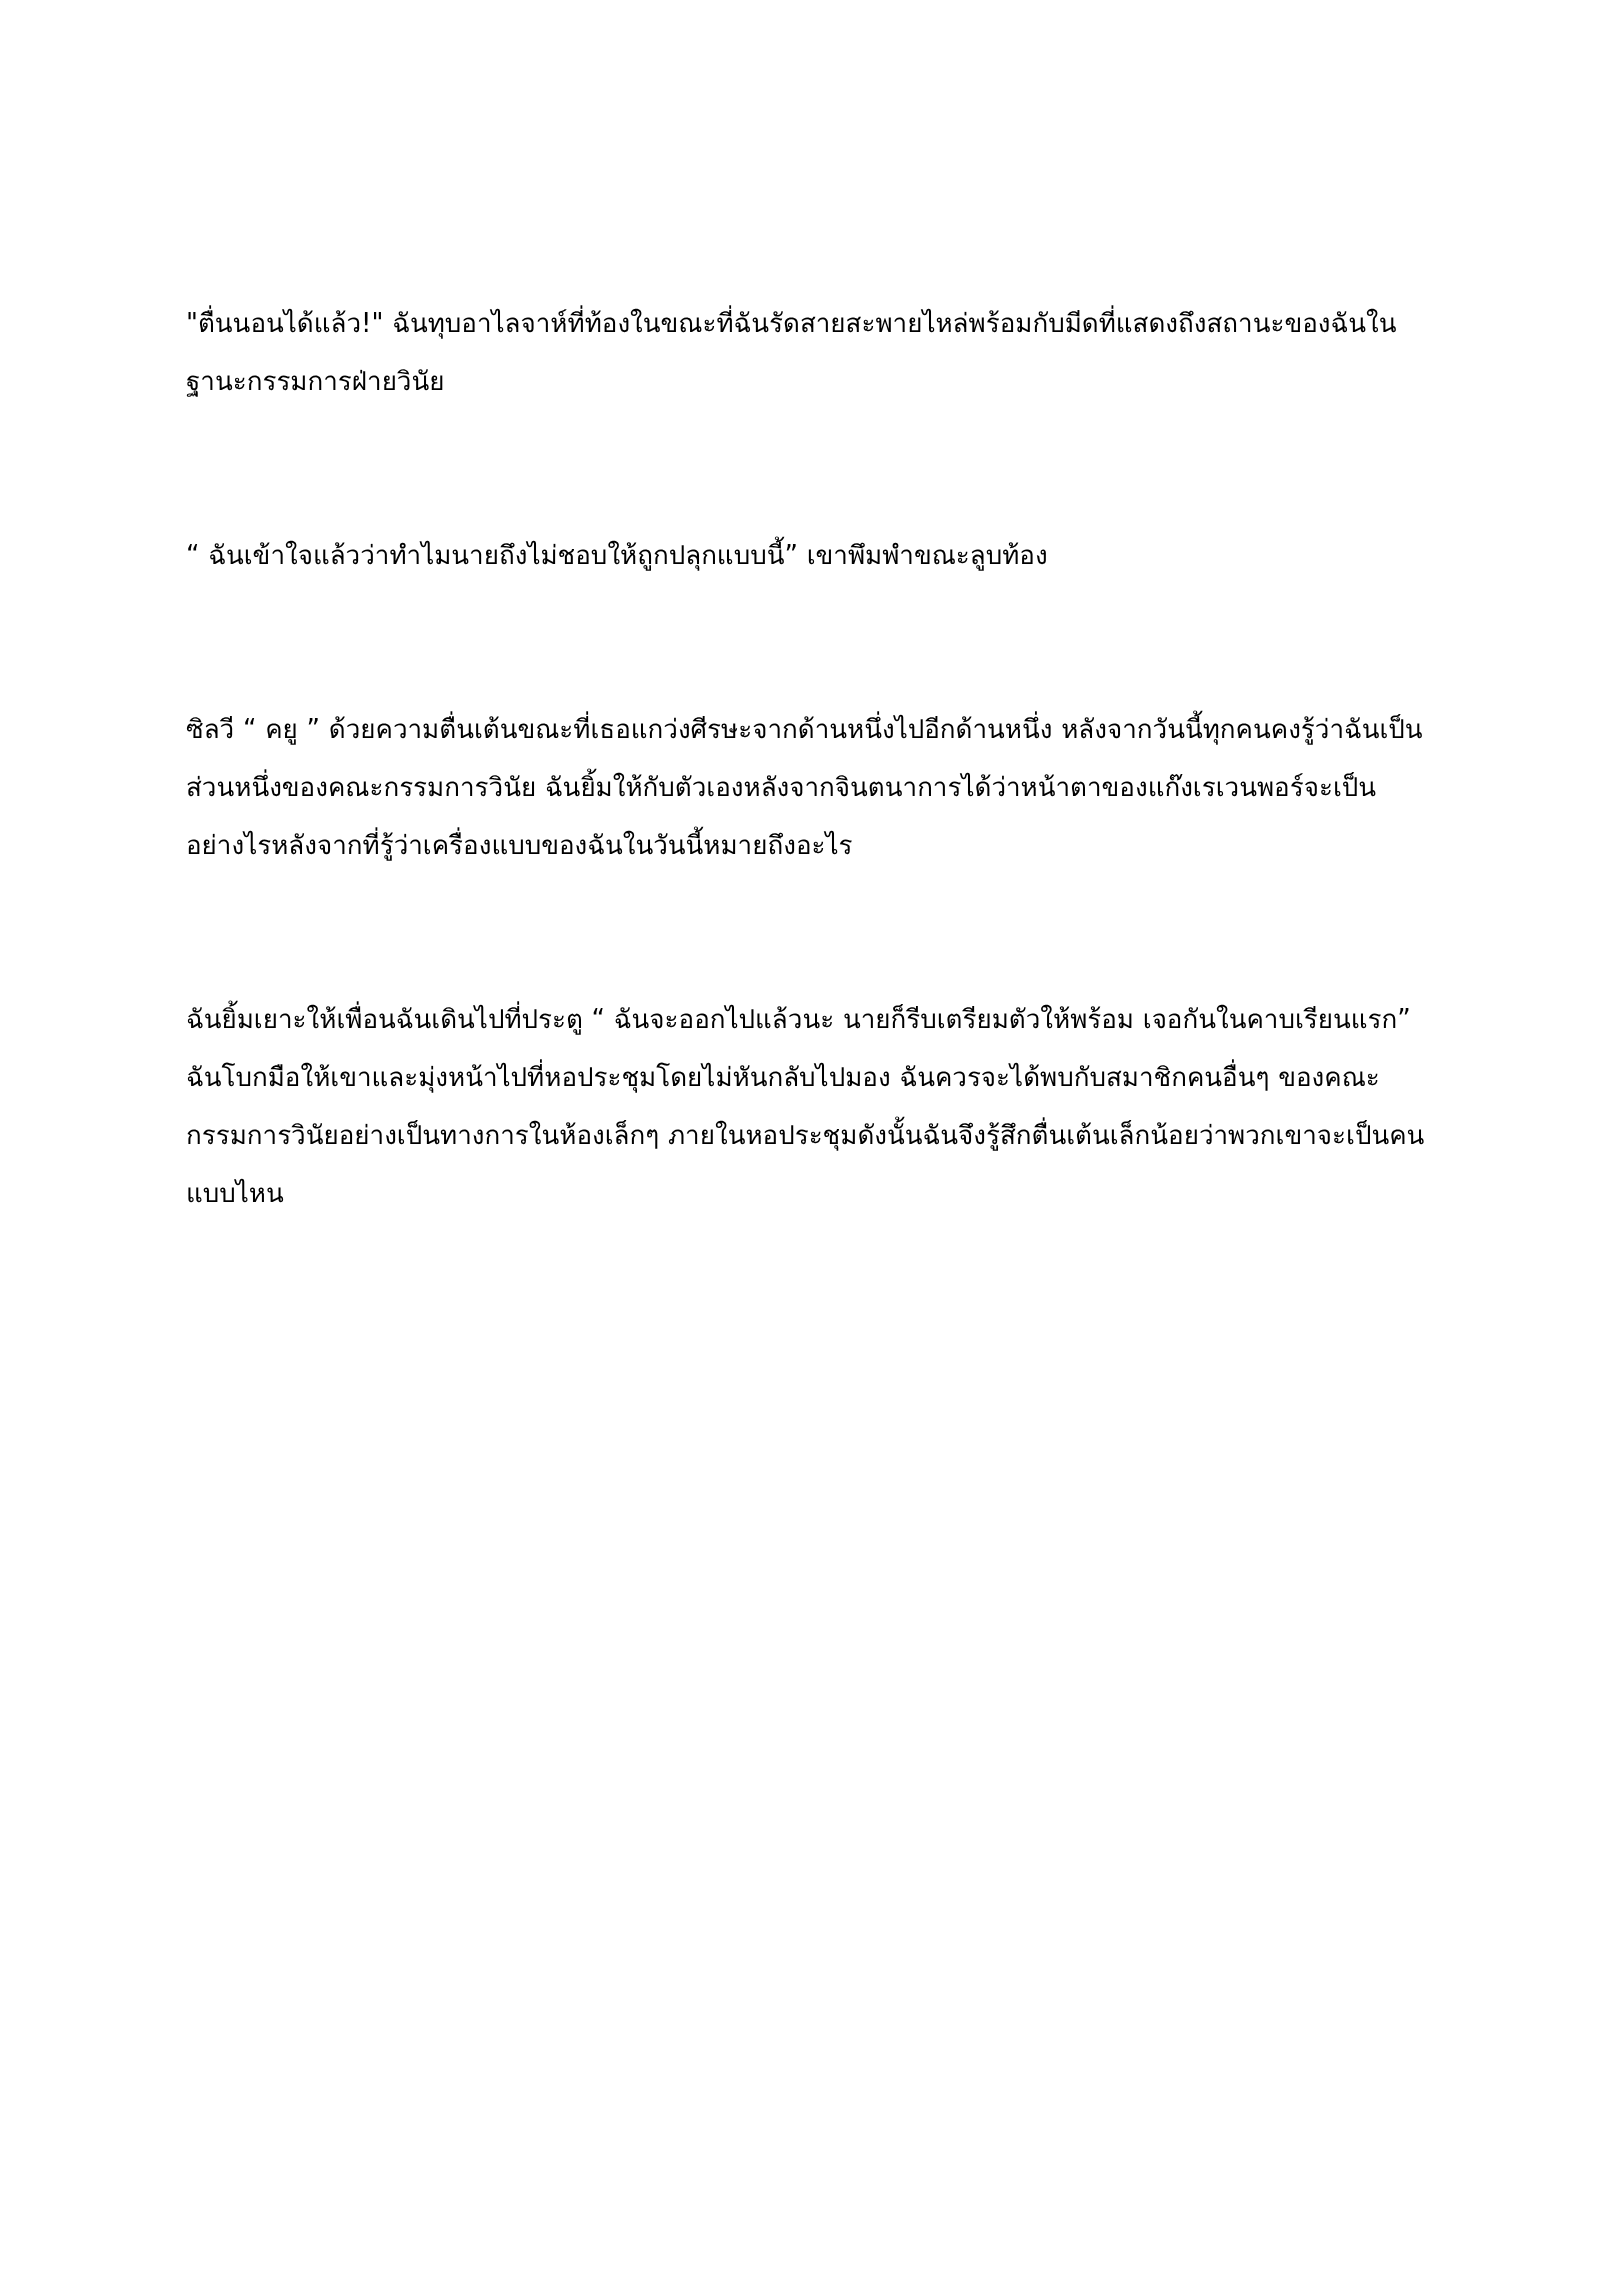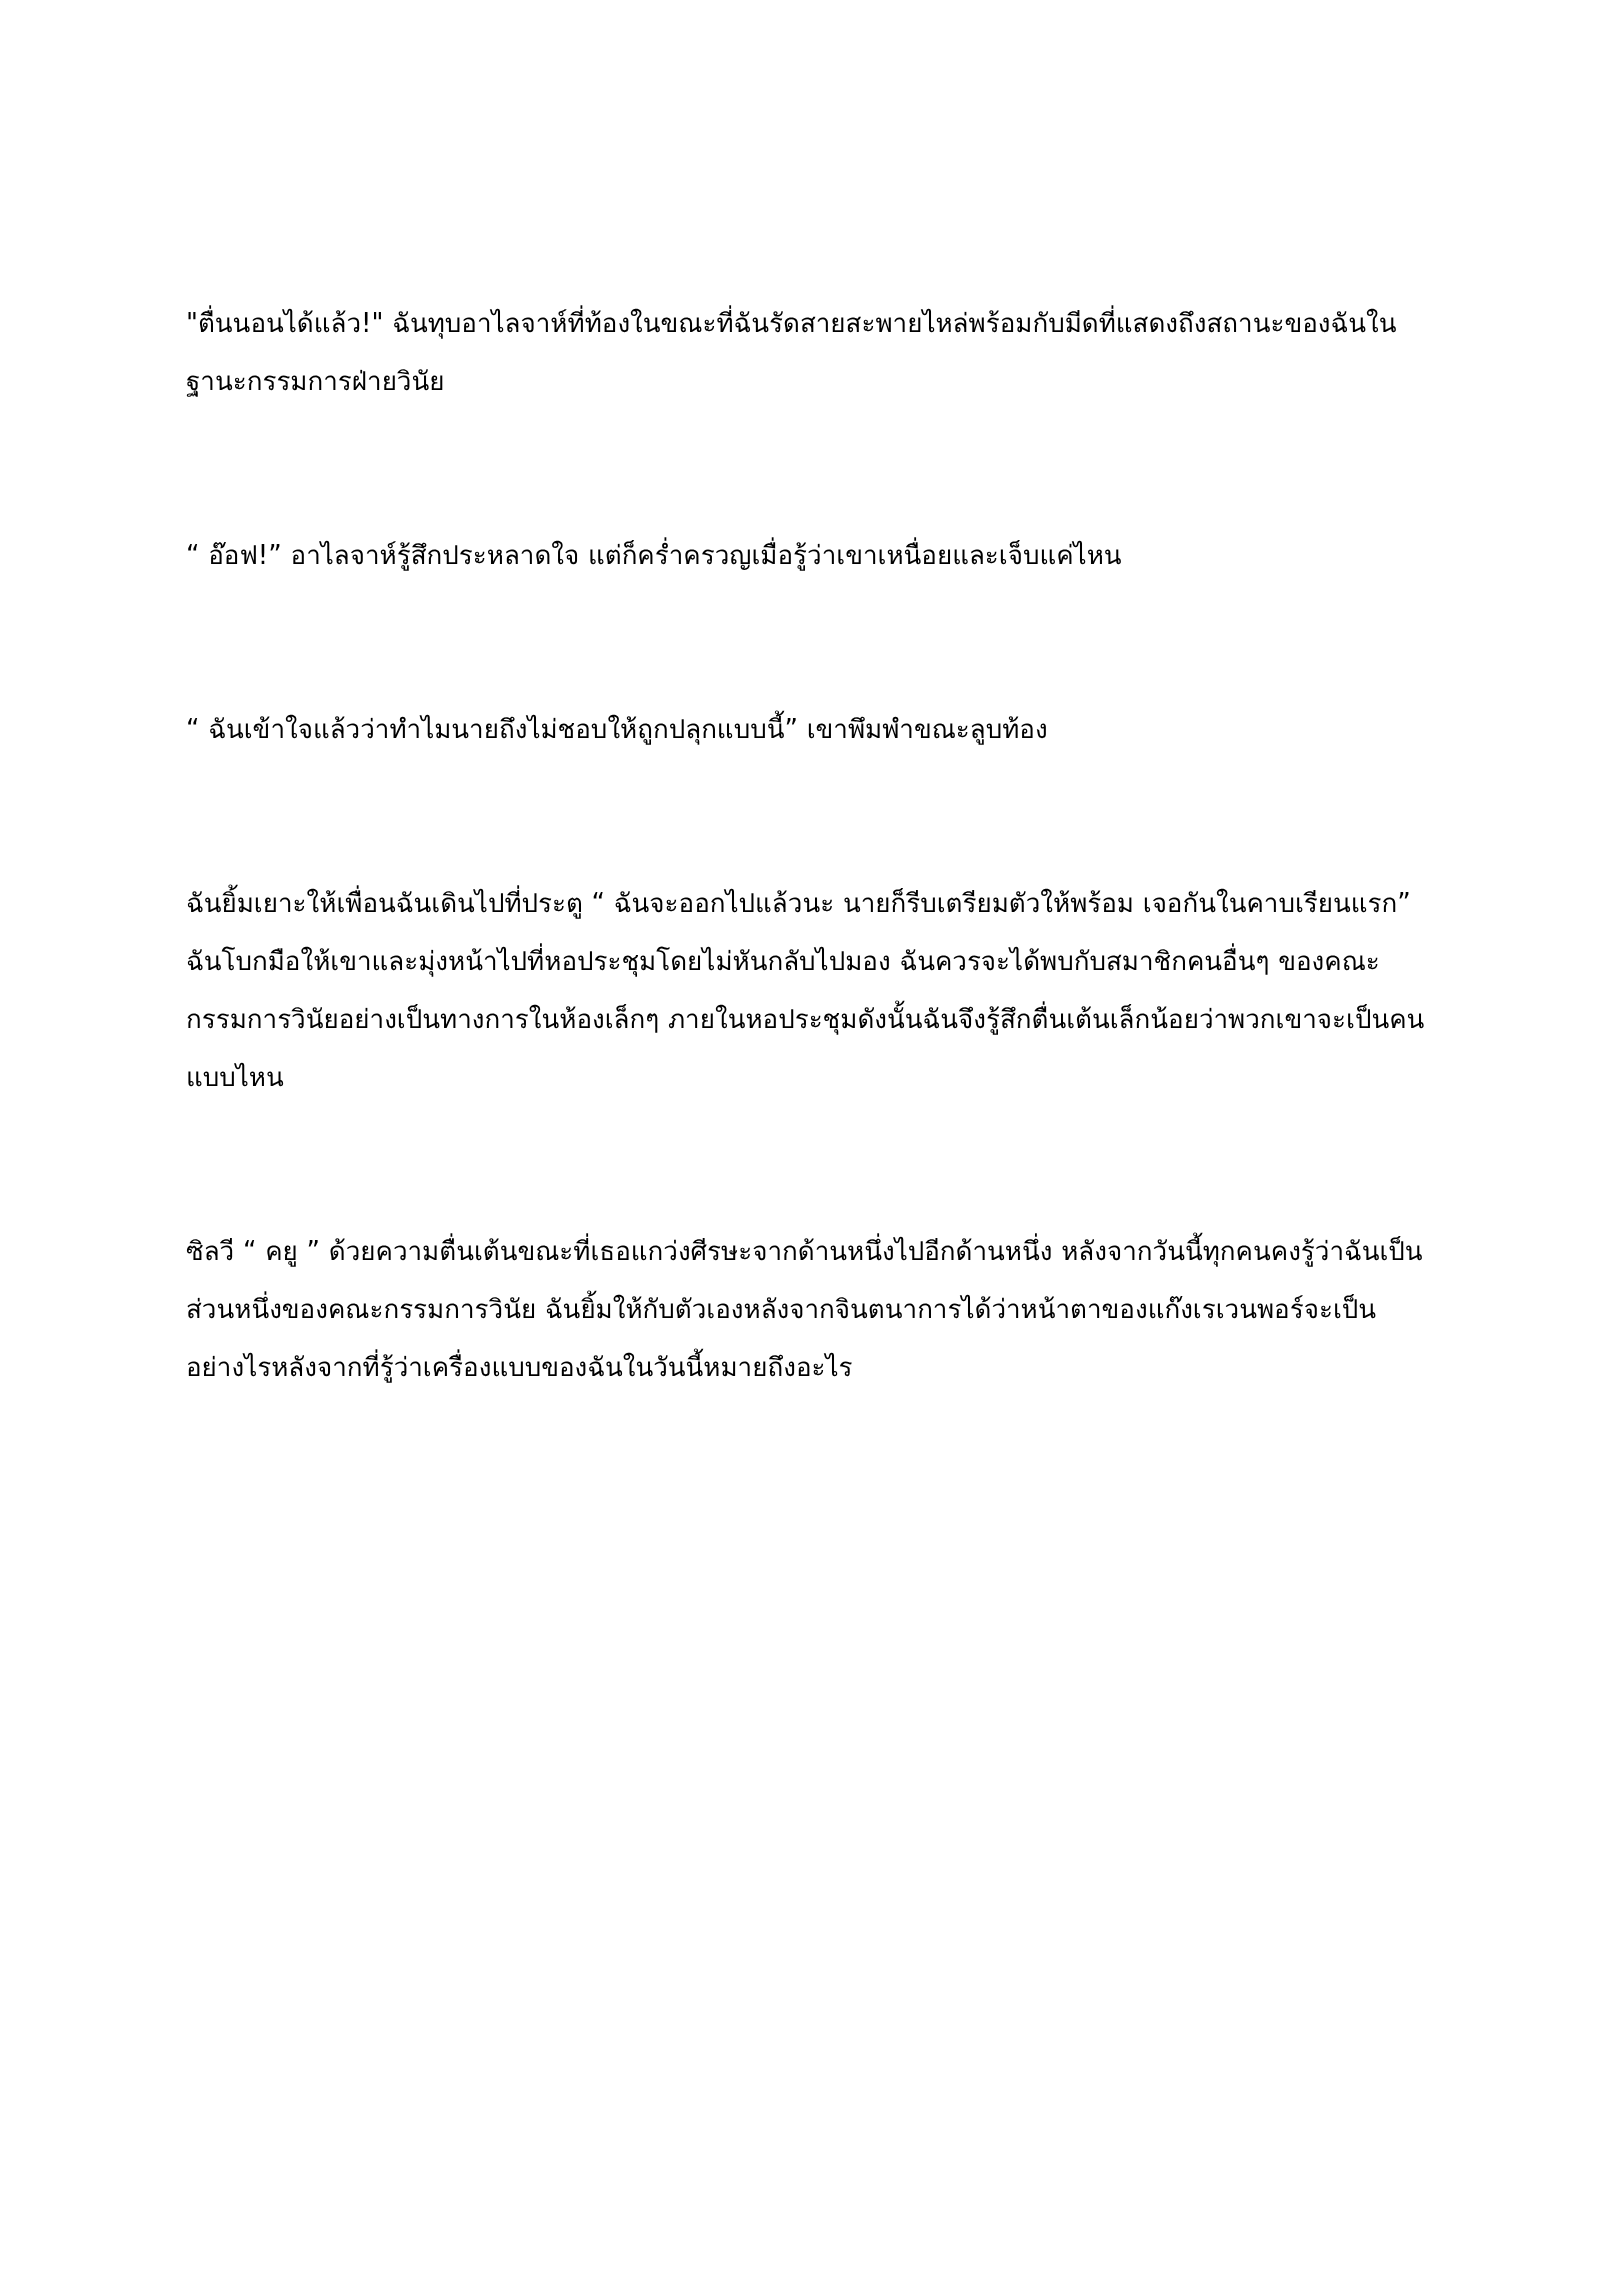--- a/index.html
+++ b/index.html
@@ -36,19 +36,18 @@
   .para + .para {
     margin-top: 116px;
   }
 </style>
 </head>
 <body>
 
 <div class="page">
   <div class="doc-body">
     <p class="para">"ตื่นนอนได้แล้ว!" ฉันทุบอาไลจาห์ที่ท้องในขณะที่ฉันรัดสายสะพายไหล่พร้อมกับมีดที่แสดงถึงสถานะของฉันในฐานะกรรมการฝ่ายวินัย</p>
-    <p class="para">“ อ๊อฟ!” อาไลจาห์รู้สึกประหลาดใจ แต่ก็คร่ำครวญเมื่อรู้ว่าเขาเหนื่อยและเจ็บแค่ไหน</p>
     <p class="para">“ ฉันเข้าใจแล้วว่าทำไมนายถึงไม่ชอบให้ถูกปลุกแบบนี้” เขาพึมพำขณะลูบท้อง</p>
+    <p class="para">ซิลวี “ คยู ” ด้วยความตื่นเต้นขณะที่เธอแกว่งศีรษะจากด้านหนึ่งไปอีกด้านหนึ่ง หลังจากวันนี้ทุกคนคงรู้ว่าฉันเป็นส่วนหนึ่งของคณะกรรมการวินัย ฉันยิ้มให้กับตัวเองหลังจากจินตนาการได้ว่าหน้าตาของแก๊งเรเวนพอร์จะเป็นอย่างไรหลังจากที่รู้ว่าเครื่องแบบของฉันในวันนี้หมายถึงอะไร</p>
     <p class="para">ฉันยิ้มเยาะให้เพื่อนฉันเดินไปที่ประตู “ ฉันจะออกไปแล้วนะ นายก็รีบเตรียมตัวให้พร้อม เจอกันในคาบเรียนแรก” ฉันโบกมือให้เขาและมุ่งหน้าไปที่หอประชุมโดยไม่หันกลับไปมอง ฉันควรจะได้พบกับสมาชิกคนอื่นๆ ของคณะกรรมการวินัยอย่างเป็นทางการในห้องเล็กๆ ภายในหอประชุมดังนั้นฉันจึงรู้สึกตื่นเต้นเล็กน้อยว่าพวกเขาจะเป็นคนแบบไหน</p>
-    <p class="para">ซิลวี “ คยู ” ด้วยความตื่นเต้นขณะที่เธอแกว่งศีรษะจากด้านหนึ่งไปอีกด้านหนึ่ง หลังจากวันนี้ทุกคนคงรู้ว่าฉันเป็นส่วนหนึ่งของคณะกรรมการวินัย ฉันยิ้มให้กับตัวเองหลังจากจินตนาการได้ว่าหน้าตาของแก๊งเรเวนพอร์จะเป็นอย่างไรหลังจากที่รู้ว่าเครื่องแบบของฉันในวันนี้หมายถึงอะไร</p>
   </div>
 </div>
 
 
 </body></html>

